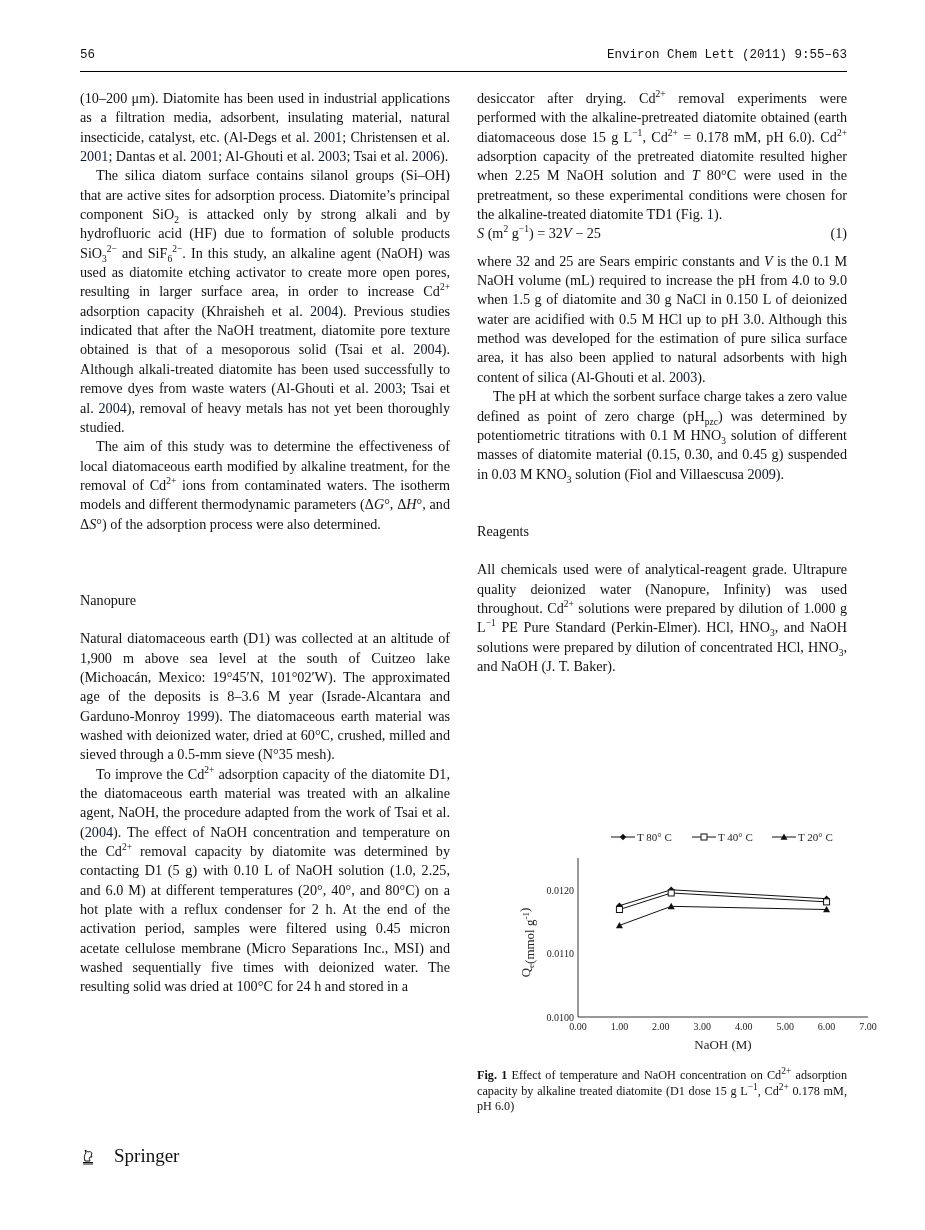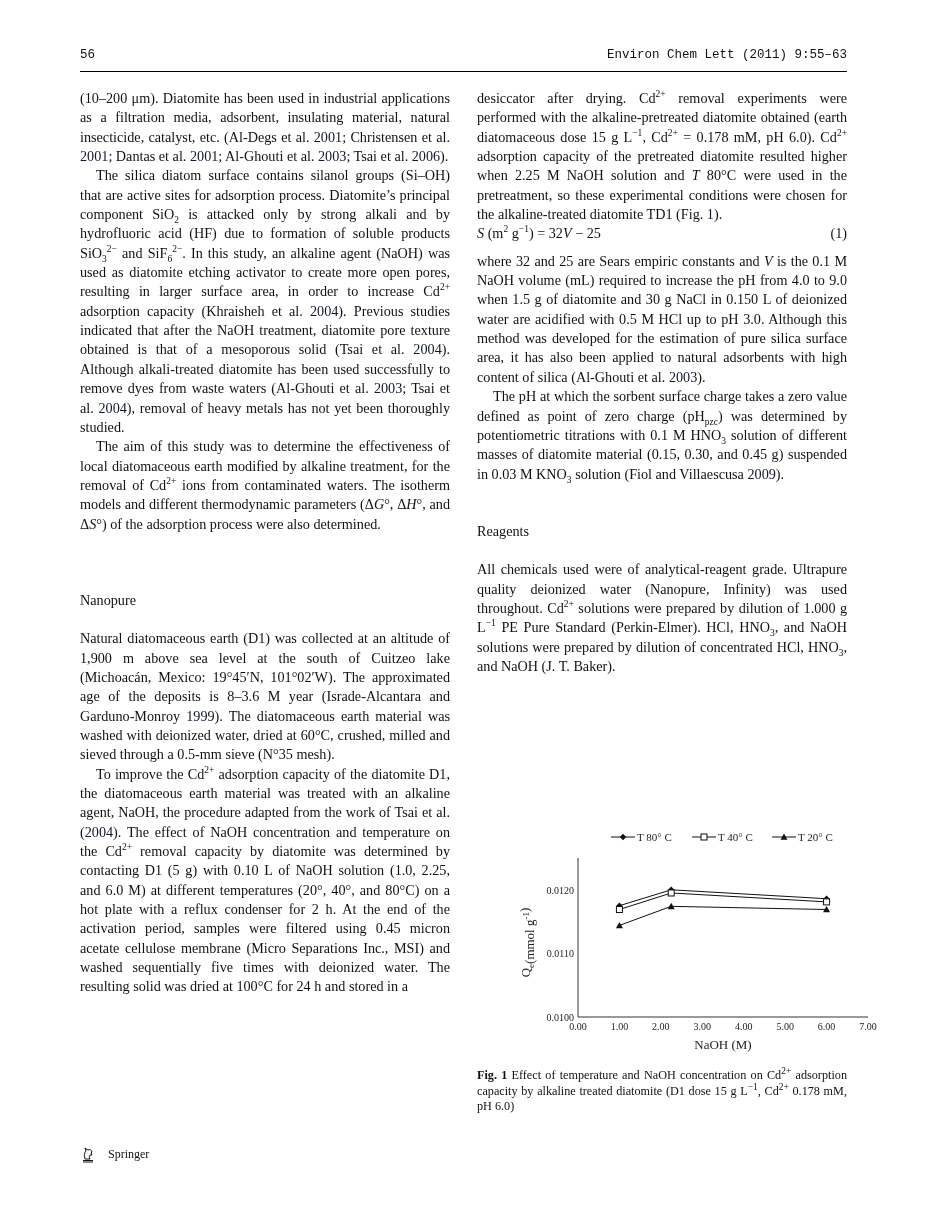--- a/index.html
+++ b/index.html
@@ -15,21 +15,21 @@
   .col p { margin:0; text-align:justify; }
   .ind { text-indent:16px; }
   a.ref { color:#0f172a; text-decoration:none; }
   sup, sub { font-size:9.5px; line-height:0; }
   .h-bold { font-weight:bold; }
   .gap1 { height:38px; }
   .gap2 { height:19px; }
   .eqrow { display:flex; justify-content:space-between; margin:0 0 8px 0; }
   .fig { position:absolute; left:478px; top:820px; width:380px; height:240px;margin-left:36px; }
   .caption { position:absolute; left:477px; top:1068px; width:370px; font-size:12.2px; line-height:15.5px; text-align:justify; }
-  .footer { position:absolute; left:80px; top:1145px; font-size:12px; display:flex; align-items:center; gap:12px; }
+  .footer { position:absolute; left:80px; top:1145px; font-size:19px; display:flex; align-items:center; gap:18px; }
   .footer svg { width:16px; height:18px; }
   .chart-svg text { font-family:"Liberation Serif", serif; fill:#222; }
 </style>
 </head>
 <body>
 
 <div class="hdr">
   <span class="pn">56</span>
   <span class="jn">Environ Chem Lett (2011) 9:55–63</span>
 </div>

